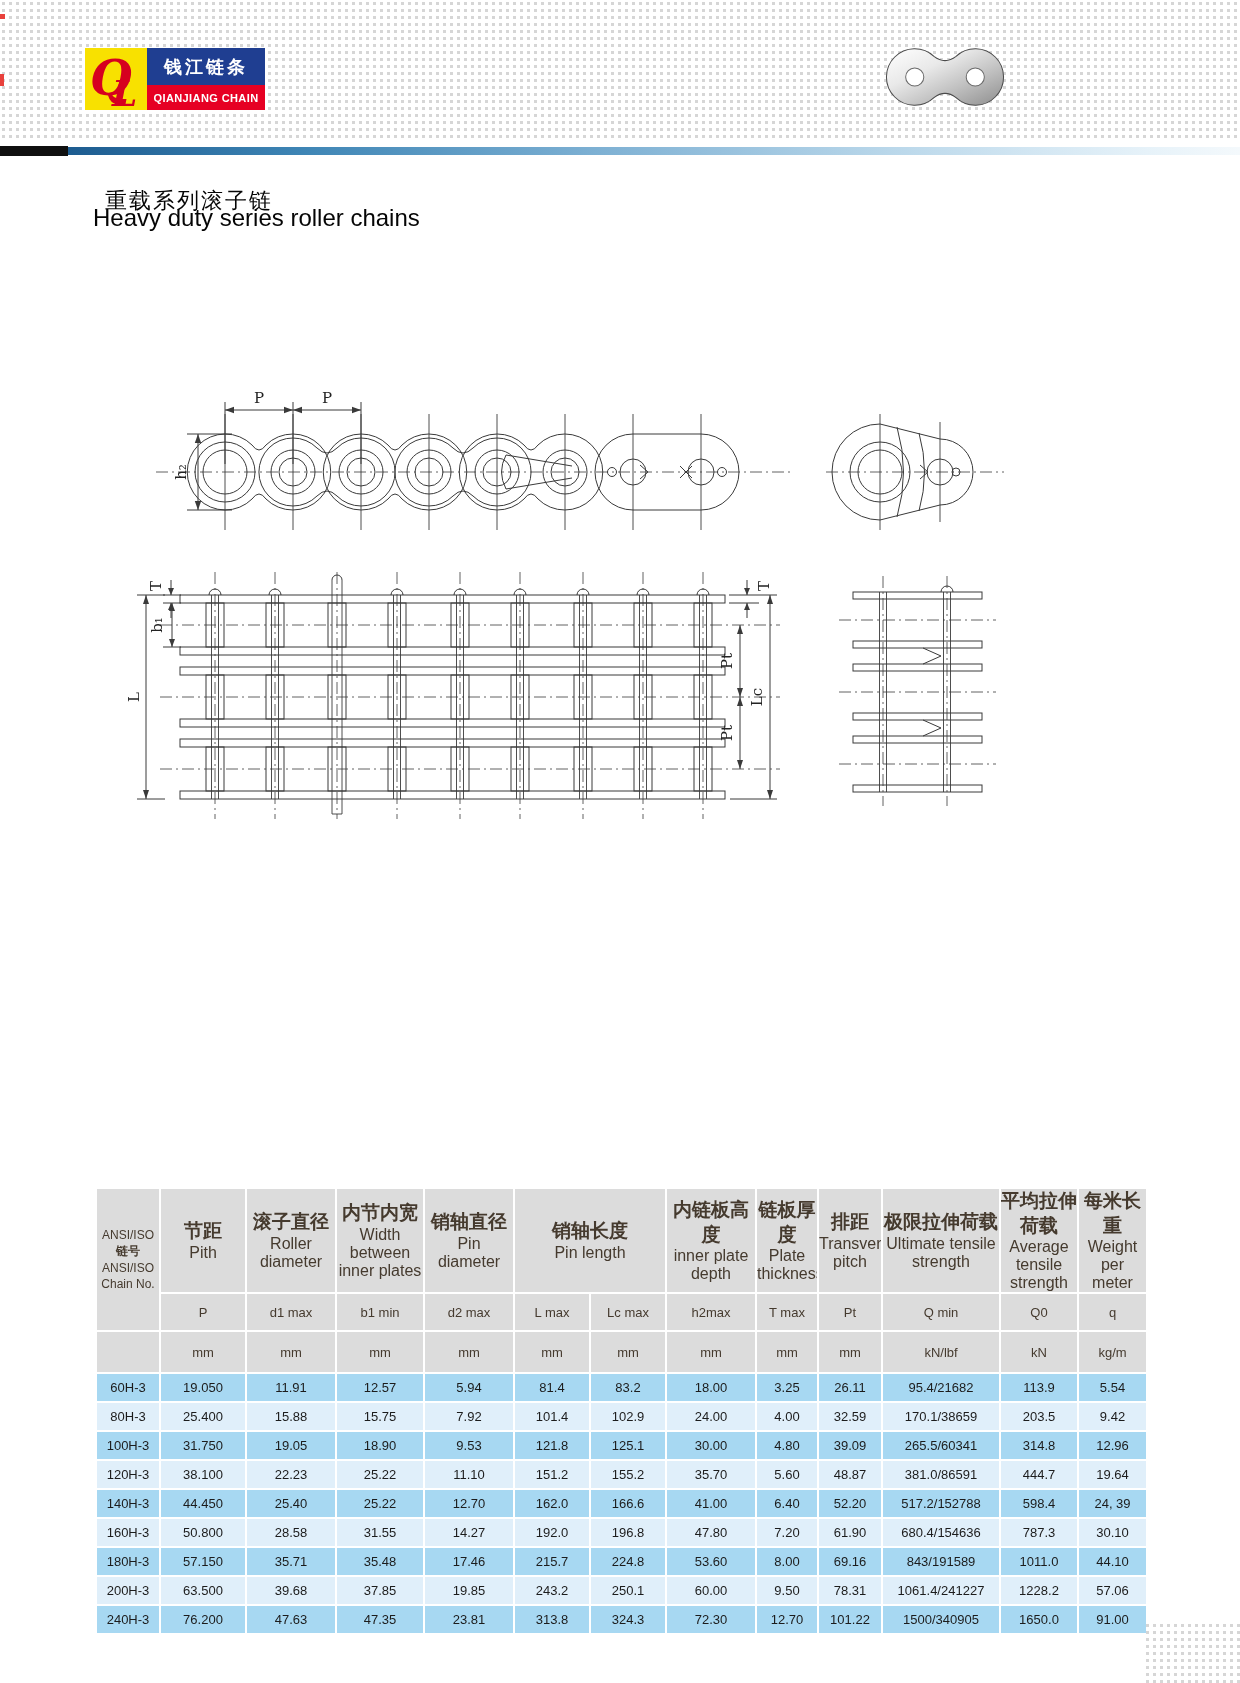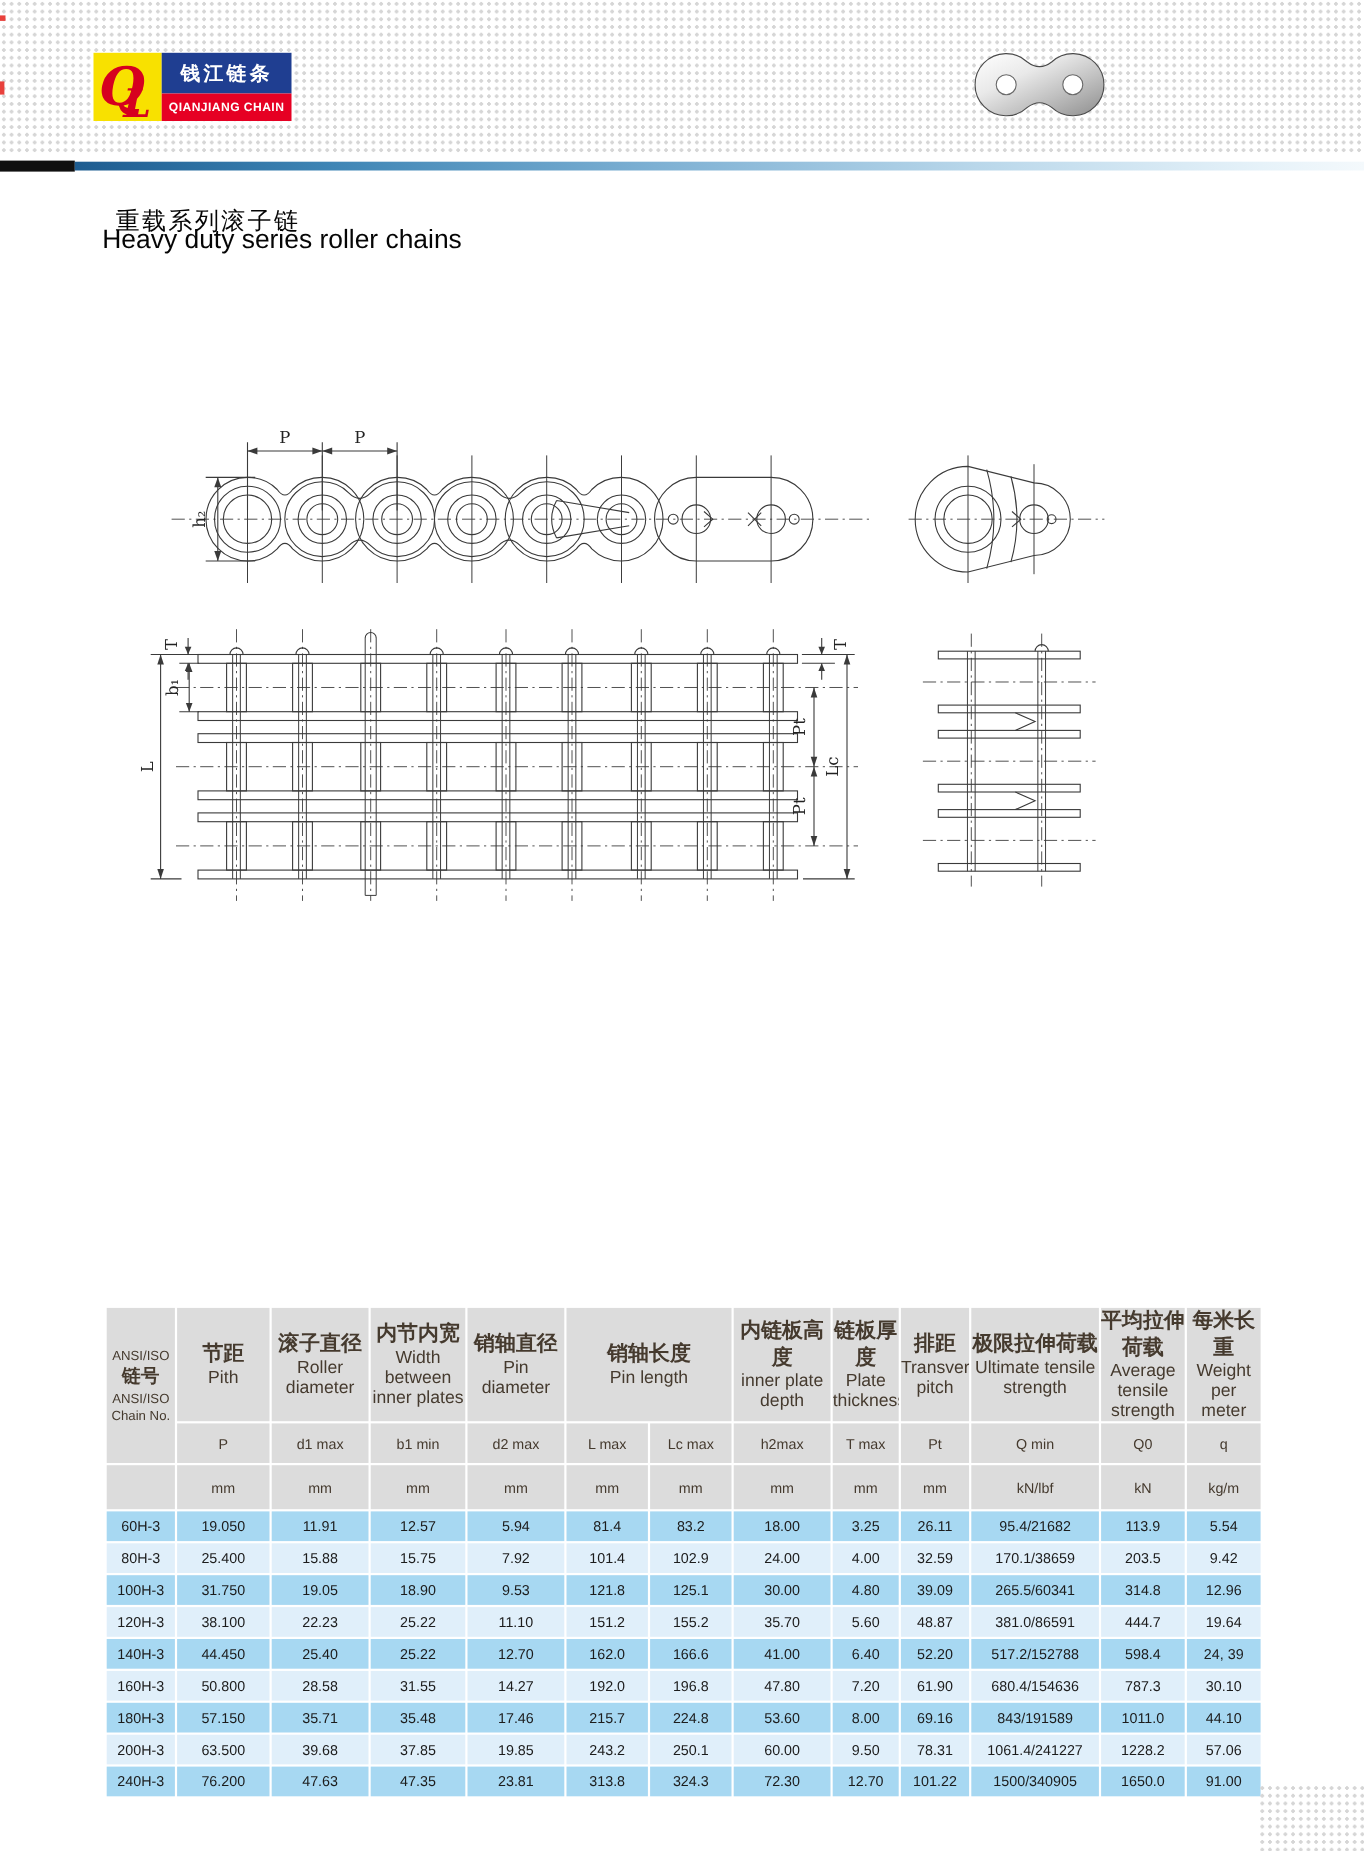--- a/index.html
+++ b/index.html
@@ -45,21 +45,21 @@
   svg .arr{fill:#3a3a3a !important;stroke:none !important;}
   svg .dlabel{font-family:"DejaVu Serif",serif;font-size:15px;fill:#222;stroke:none;}
 
   
   #spec-table{position:absolute;left:95px;top:1187px;width:1053px;border-collapse:separate;
               border-spacing:2px;table-layout:fixed;}
   #spec-table th,#spec-table td{padding:0;text-align:center;vertical-align:middle;
               font-weight:normal;overflow:hidden;}
   #spec-table thead th{background:#dcdcdc;color:#453a2e;}
   .h-chain{font-size:12px;line-height:1.35;}
-  .h-chain .cnline{font-size:17px;font-weight:bold;}
+  .h-chain .cnline{font-size:12px;font-weight:bold;}
   #group-row th{height:78px;}
   .hcn{font-size:19px;font-weight:bold;line-height:1.3;}
   .hen{font-size:16px;font-weight:normal;line-height:1.12;}
   #sym-row th{height:36px;font-size:13px;}
   #unit-row th{height:40px;font-size:13px;}
   #spec-table tbody td{height:27px;font-size:13px;color:#1c1c1c;}
   tr.dark td{background:#a7d8f2;}
   tr.light td{background:#e0effa;}
 </style>
 </head>

